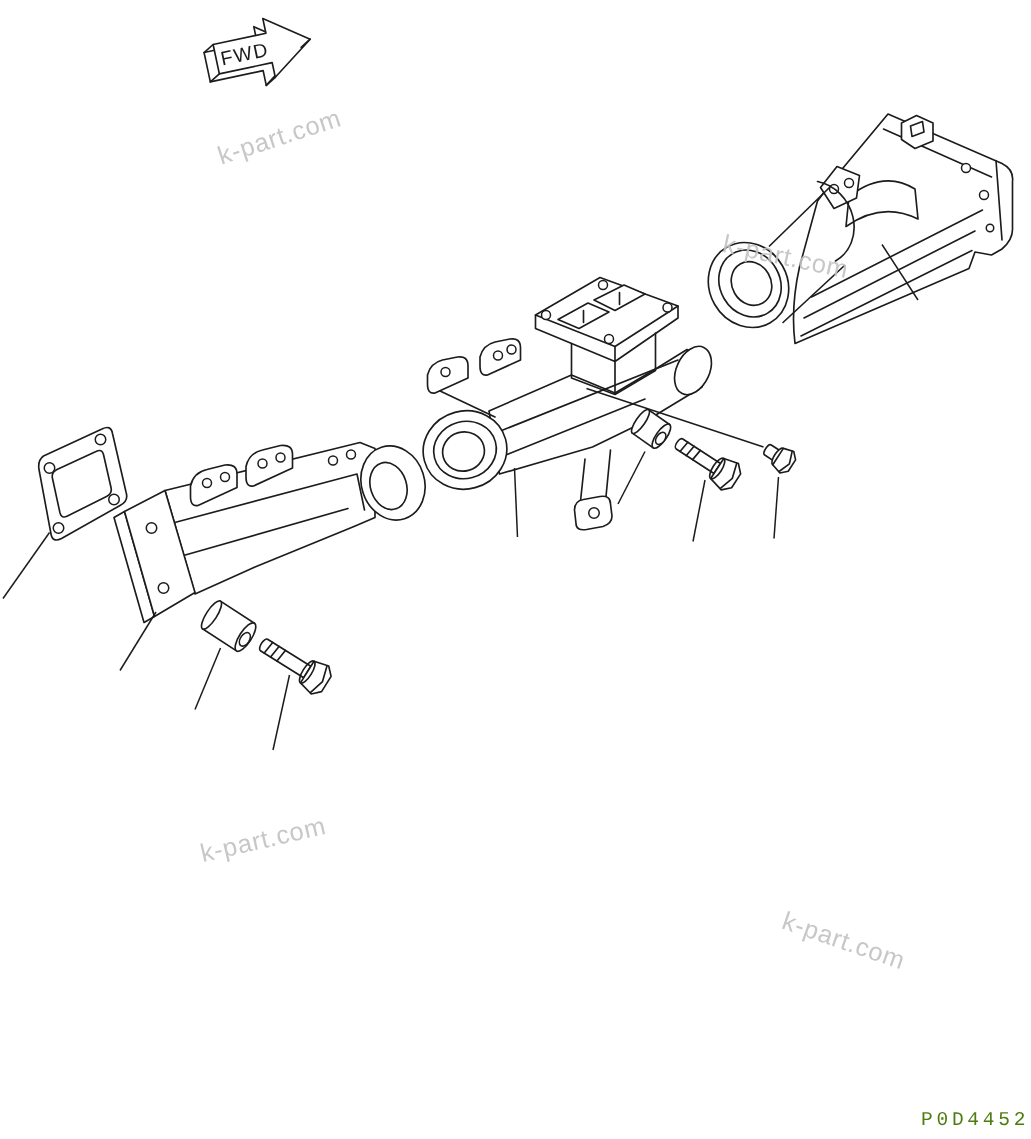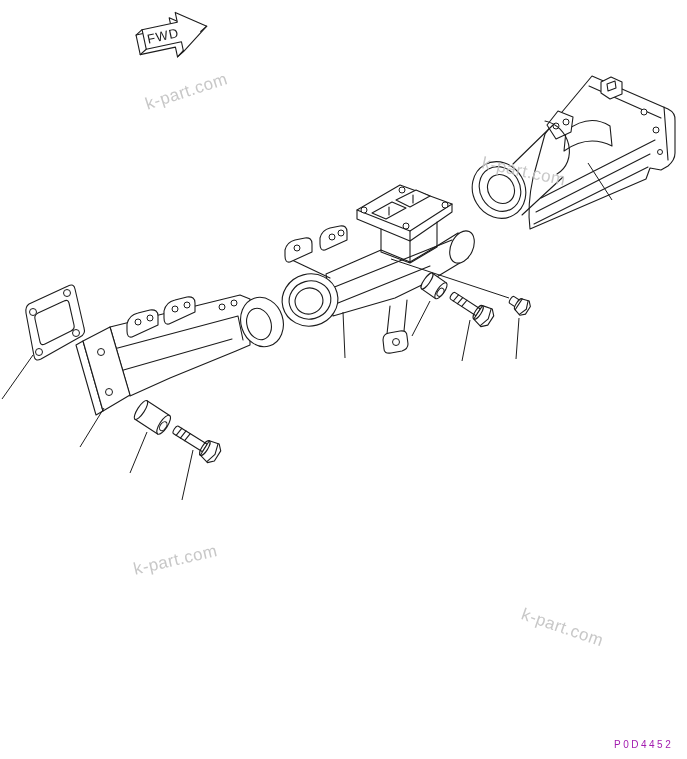--- a/index.html
+++ b/index.html
@@ -25,24 +25,24 @@
     transform-origin:left center;
     user-select:none;
   }
   .wm1{left:146px;top:95px;transform:rotate(-18deg);}
   .wm2{left:482px;top:153px;transform:rotate(12deg);}
   .wm3{left:134px;top:560px;transform:rotate(-13deg);}
   .wm4{left:522px;top:604px;transform:rotate(19deg);}
   .part-code{
     position:absolute;
     left:614px;top:739px;
-    font-family:Liberation Sans, sans-serif;
-    font-size:10px;
+    font-family:Liberation Mono, monospace;
+    font-size:13px;
     letter-spacing:2.5px;
-    color:#a21caf;
+    color:#4d7c0f;
     white-space:nowrap;
   }
   .fwd-text{
     font-family:"Liberation Sans", sans-serif;
     font-size:13px;
     fill:#1c1c1c;
     letter-spacing:1px;
   }
 </style>
 </head>

